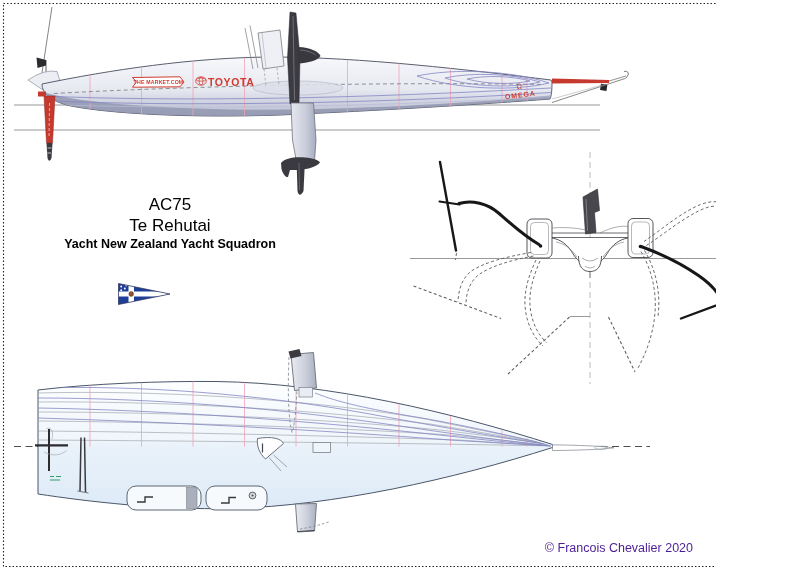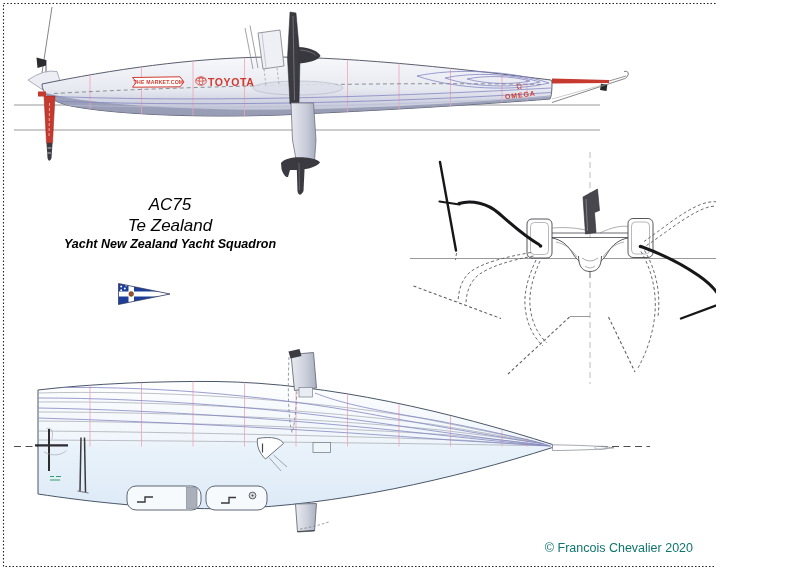--- a/index.html
+++ b/index.html
@@ -14,27 +14,27 @@
   .omgSym{font-size:7.5px;fill:#d03a2e;text-anchor:middle;}
   .solidArm{stroke:#17171a;stroke-width:3;fill:none;stroke-linecap:round;}
   .foilLine{stroke:#17171a;stroke-width:2.4;fill:none;stroke-linecap:round;}
   .dsh{stroke:#5a5a5a;stroke-width:0.9;fill:none;stroke-dasharray:3,2.4;}
   .dsh2{stroke:#5a5a5a;stroke-width:1.05;fill:none;stroke-dasharray:3,2.4;}
   .secOutline{fill:#ffffff;stroke:#44444a;stroke-width:0.9;}
   .echo{fill:none;stroke:#77777e;stroke-width:0.6;}
   .grayBut{fill:none;stroke:#9ba1aa;stroke-width:0.65;}
   .pink{stroke:#f0a3b6;stroke-width:0.8;}
   .purple{fill:none;stroke:#8486c4;stroke-width:0.8;}
-  #title-block{position:absolute;left:28px;top:194px;width:284px;text-align:center;color:#000;font-style:italic;}
+  #title-block{position:absolute;left:28px;top:194px;width:284px;text-align:center;color:#000;}
   #title-block .t1{font-size:17px;line-height:21px;font-weight:400;}
   #title-block .t2{font-size:17px;line-height:21px;font-weight:400;}
   #title-block .t3{font-size:15px;line-height:19px;font-weight:400;}
   #title-block .t4{font-size:12.5px;line-height:16px;font-weight:700;}
   #copyright{position:absolute;right:23px;top:541px;width:240px;text-align:right;
-             font-size:12.5px;color:#0f766e;}
+             font-size:12.5px;color:#4c1d95;}
 </style>
 </head>
 <body>
 
 <div id="canvas">
 
 <svg id="drawing" width="800" height="570" viewBox="0 0 800 570">
   <defs>
     <linearGradient id="hullGrad" x1="0" y1="0" x2="0" y2="1">
       <stop offset="0" stop-color="#f7f8fb"></stop>
@@ -317,19 +317,19 @@
       <circle cx="3.2" cy="8.2" r="1" fill="#ffffff"></circle>
       <circle cx="8.3" cy="3.4" r="0.9" fill="#ffffff"></circle>
       <circle cx="13.2" cy="12" r="2.4" fill="#9b4f35" stroke="#5b3a1a" stroke-width="0.5"></circle>
     </g>
     <path d="M0.5,1.5 L0.5,22.5 L52,12 Z" fill="none" stroke="#2a2f55" stroke-width="0.7"></path>
   </g>
 </svg>
 
 <div id="title-block">
   <div class="t1">AC75</div>
-  <div class="t2">Te Zealand</div>
+  <div class="t2">Te Rehutai</div>
   <div class="t4">Yacht New Zealand Yacht Squadron</div>
 </div>
 
 <div id="copyright">© Francois Chevalier 2020</div>
 
 </div>
 
 </body></html>

